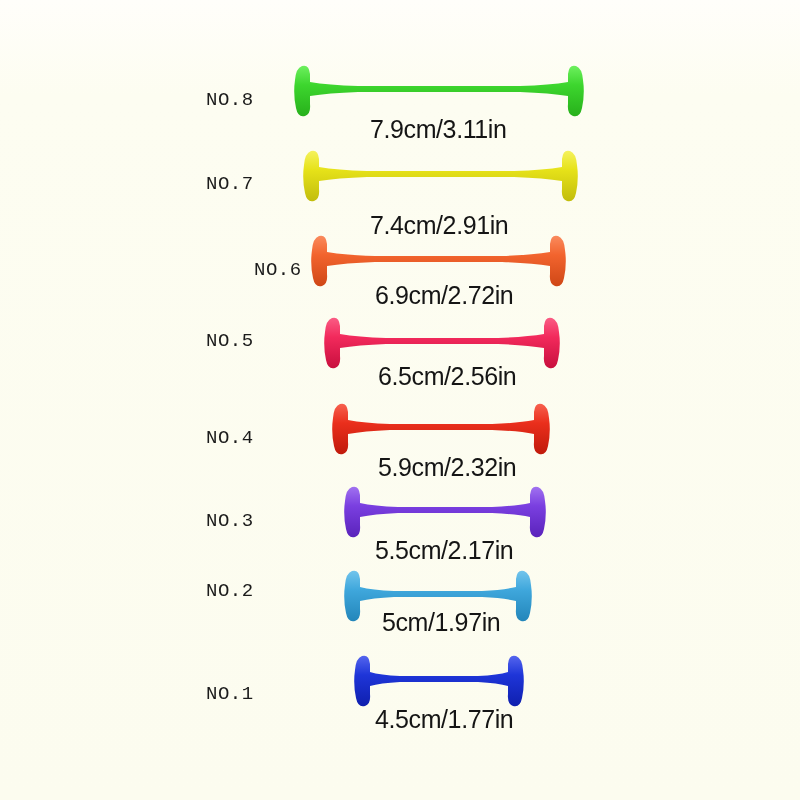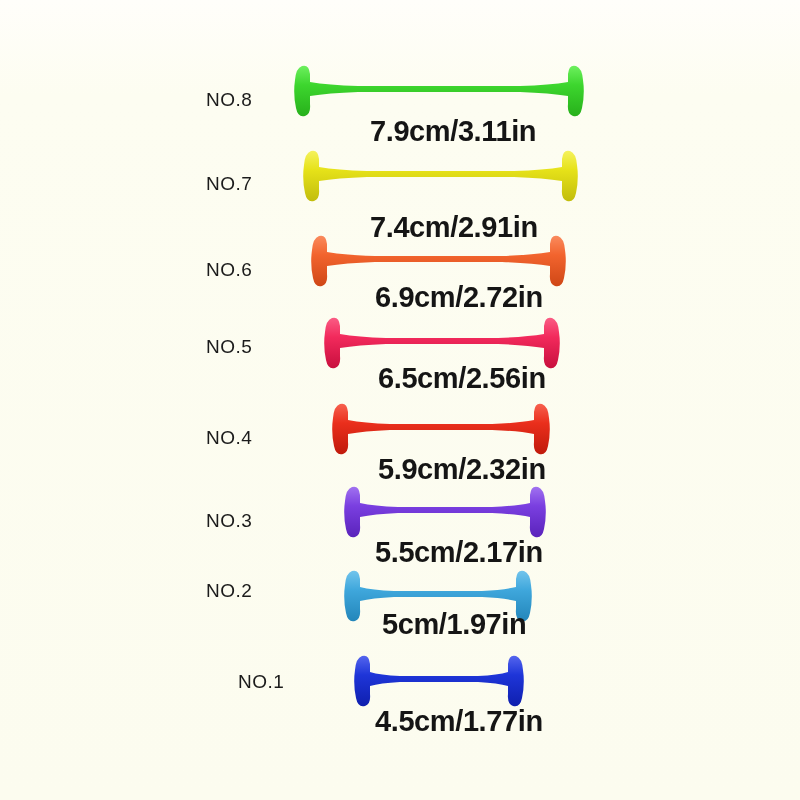--- a/index.html
+++ b/index.html
@@ -26,43 +26,43 @@
     left: 0;
     width: 800px;
   }
 
   .row-label {
     position: absolute;
     left: 206px;
     font-size: 19px;
     letter-spacing: 0.5px;
     color: #1b1b1b;
-    font-family: Liberation Sans, sans-serif;
+    font-family: Liberation Mono, monospace;
     white-space: nowrap;
   }
 
   .lace-wrap {
     position: absolute;
     height: 62px;
   }
 
   
   .lace {
     position: absolute;
     left: 0;
     top: 0;
     width: 100%;
     height: 100%;
     overflow: visible;
   }
 
   .measure {
     position: absolute;
-    font-size: 29px;
-    font-weight: bold;
+    font-size: 25px;
+    font-weight: normal;
     color: #151515;
     letter-spacing: -0.4px;
     white-space: nowrap;
     font-family: "Liberation Sans", sans-serif;
   }
 </style>
 </head>
 <body>
 
 <div id="size-chart">
@@ -95,38 +95,38 @@
             <stop offset="100%" stop-color="#c2bd0c"></stop>
           </linearGradient>
         </defs>
         <path d="M14,6 Q8,8 7,20 Q5,34 8,48 Q10,58 17,56 Q23,54 22,44 L22,36 Q40,33 70,32 L217,32 Q247,33 265,36 L265,44 Q264,54 270,56 Q277,58 279,48 Q282,34 280,20 Q279,8 273,6 Q266,4 265,14 L265,22 Q247,25 217,26 L70,26 Q40,25 22,22 L22,14 Q21,4 14,6 Z" fill="url(#g1)"></path>
       </svg>
     </div>
     <div class="measure" style="left:370px; top:66px;">7.4cm/2.91in</div>
   </div>
 
   <div class="chart-row" style="top:230px;">
-    <div class="row-label" style="top:29px;">NO.6</div>
+    <div class="row-label" style="top:29px;margin-left:48px;">NO.6</div>
     <div class="lace-wrap" style="left:305px; top:0px; width:267px; height:62px;">
       <svg class="lace" viewBox="0 0 267 62" preserveAspectRatio="none">
         <defs>
           <linearGradient id="g2" x1="0" y1="0" x2="0" y2="1">
             <stop offset="0%" stop-color="#fa8b5e"></stop>
             <stop offset="38%" stop-color="#f2642e"></stop>
             <stop offset="100%" stop-color="#cf4716"></stop>
           </linearGradient>
         </defs>
         <path d="M14,6 Q8,8 7,20 Q5,34 8,48 Q10,58 17,56 Q23,54 22,44 L22,36 Q40,33 70,32 L197,32 Q227,33 245,36 L245,44 Q244,54 250,56 Q257,58 259,48 Q262,34 260,20 Q259,8 253,6 Q246,4 245,14 L245,22 Q227,25 197,26 L70,26 Q40,25 22,22 L22,14 Q21,4 14,6 Z" fill="url(#g2)"></path>
       </svg>
     </div>
     <div class="measure" style="left:375px; top:51px;">6.9cm/2.72in</div>
   </div>
 
   <div class="chart-row" style="top:312px;">
-    <div class="row-label" style="top:24px;">NO.5</div>
+    <div class="row-label" style="top:18px;">NO.5</div>
     <div class="lace-wrap" style="left:318px; top:0px; width:248px; height:62px;">
       <svg class="lace" viewBox="0 0 248 62" preserveAspectRatio="none">
         <defs>
           <linearGradient id="g3" x1="0" y1="0" x2="0" y2="1">
             <stop offset="0%" stop-color="#fa5d85"></stop>
             <stop offset="38%" stop-color="#f22a5c"></stop>
             <stop offset="100%" stop-color="#c80f3e"></stop>
           </linearGradient>
         </defs>
         <path d="M14,6 Q8,8 7,20 Q5,34 8,48 Q10,58 17,56 Q23,54 22,44 L22,36 Q40,33 68,32 L180,32 Q208,33 226,36 L226,44 Q225,54 231,56 Q238,58 240,48 Q243,34 241,20 Q240,8 234,6 Q227,4 226,14 L226,22 Q208,25 180,26 L68,26 Q40,25 22,22 L22,14 Q21,4 14,6 Z" fill="url(#g3)"></path>
@@ -180,21 +180,21 @@
             <stop offset="100%" stop-color="#2386ba"></stop>
           </linearGradient>
         </defs>
         <path d="M14,6 Q8,8 7,20 Q5,34 8,48 Q10,58 17,56 Q23,54 22,44 L22,36 Q34,33 56,32 L144,32 Q166,33 178,36 L178,44 Q177,54 183,56 Q190,58 192,48 Q195,34 193,20 Q192,8 186,6 Q179,4 178,14 L178,22 Q166,25 144,26 L56,26 Q34,25 22,22 L22,14 Q21,4 14,6 Z" fill="url(#g6)"></path>
       </svg>
     </div>
     <div class="measure" style="left:382px; top:43px;">5cm/1.97in</div>
   </div>
 
   <div class="chart-row" style="top:650px;">
-    <div class="row-label" style="top:21px;margin-left:32px;">NO.1</div>
+    <div class="row-label" style="top:33px;">NO.1</div>
     <div class="lace-wrap" style="left:348px; top:0px; width:181px; height:62px;">
       <svg class="lace" viewBox="0 0 181 62" preserveAspectRatio="none">
         <defs>
           <linearGradient id="g7" x1="0" y1="0" x2="0" y2="1">
             <stop offset="0%" stop-color="#5566ee"></stop>
             <stop offset="38%" stop-color="#1e35d8"></stop>
             <stop offset="100%" stop-color="#0f1fae"></stop>
           </linearGradient>
         </defs>
         <path d="M14,6 Q8,8 7,20 Q5,34 8,48 Q10,58 17,56 Q23,54 22,44 L22,36 Q32,33 52,32 L130,32 Q150,33 160,36 L160,44 Q159,54 165,56 Q172,58 174,48 Q177,34 175,20 Q174,8 168,6 Q161,4 160,14 L160,22 Q150,25 130,26 L52,26 Q32,25 22,22 L22,14 Q21,4 14,6 Z" fill="url(#g7)"></path>

